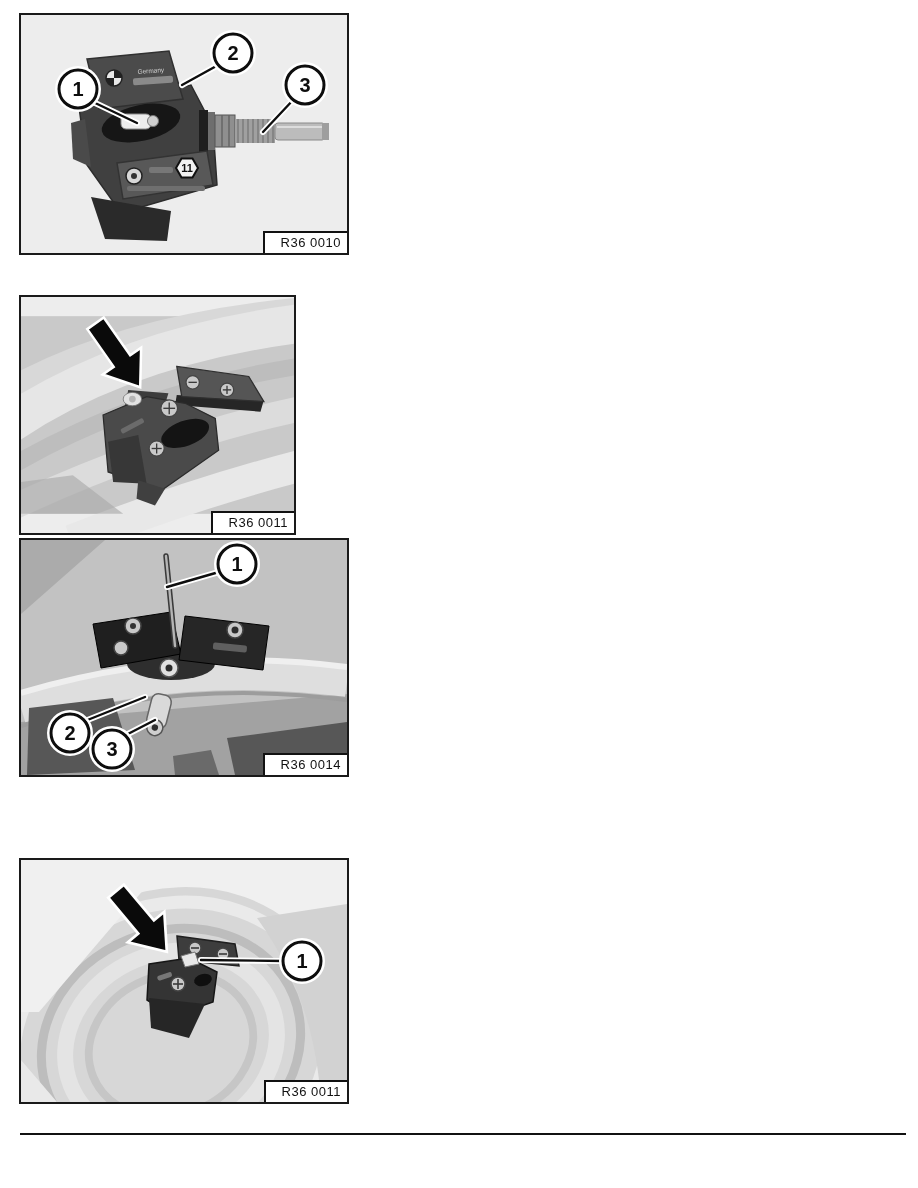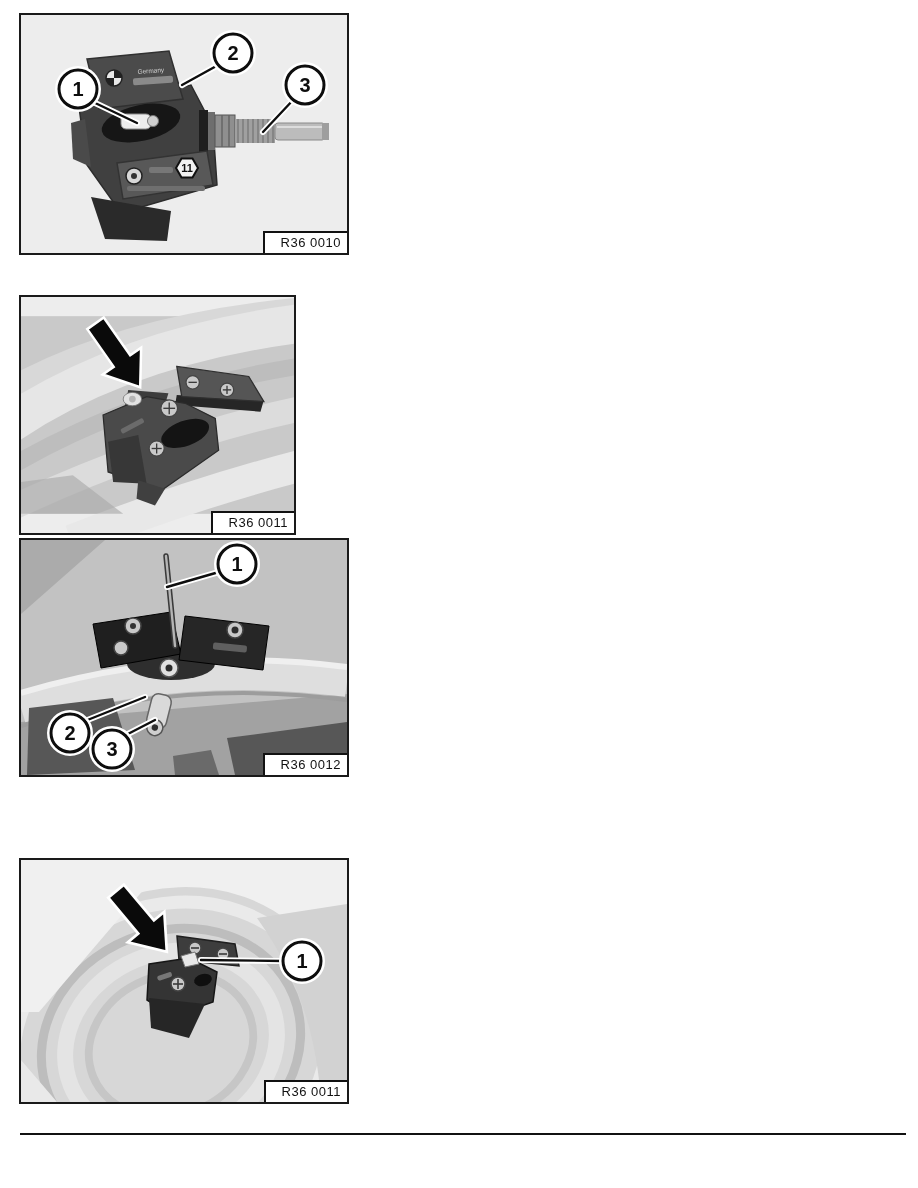--- a/index.html
+++ b/index.html
@@ -225,21 +225,21 @@
       </g>
       <g>
         <line class="lead-case" x1="103" y1="196" x2="134" y2="180"></line>
         <line class="lead" x1="103" y1="196" x2="134" y2="180"></line>
         <circle class="co-halo" cx="91" cy="209" r="21.5"></circle>
         <circle class="co" cx="91" cy="209" r="19"></circle>
         <text class="co-num" x="91" y="209" dy="0.35em">3</text>
       </g>
     </svg>
     <div class="fig-label">
-      <span>R36 0012</span>
+      <span>R36 0014</span>
     </div>
   </figure>
 
   <figure class="fig" style="left:19px;top:858px;width:330px;height:246px">
     <svg viewBox="0 0 326 242">
       <rect x="0" y="0" width="326" height="242" fill="#f0f0f0"></rect>
       <g>
         <ellipse cx="150" cy="185" rx="175" ry="155" fill="#d7d7d7" transform="rotate(-22 150 185)"></ellipse>
         <g fill="none" transform="rotate(-22 150 185)">
           <ellipse cx="150" cy="185" rx="160" ry="140" stroke="#eaeaea" stroke-width="13"></ellipse>

